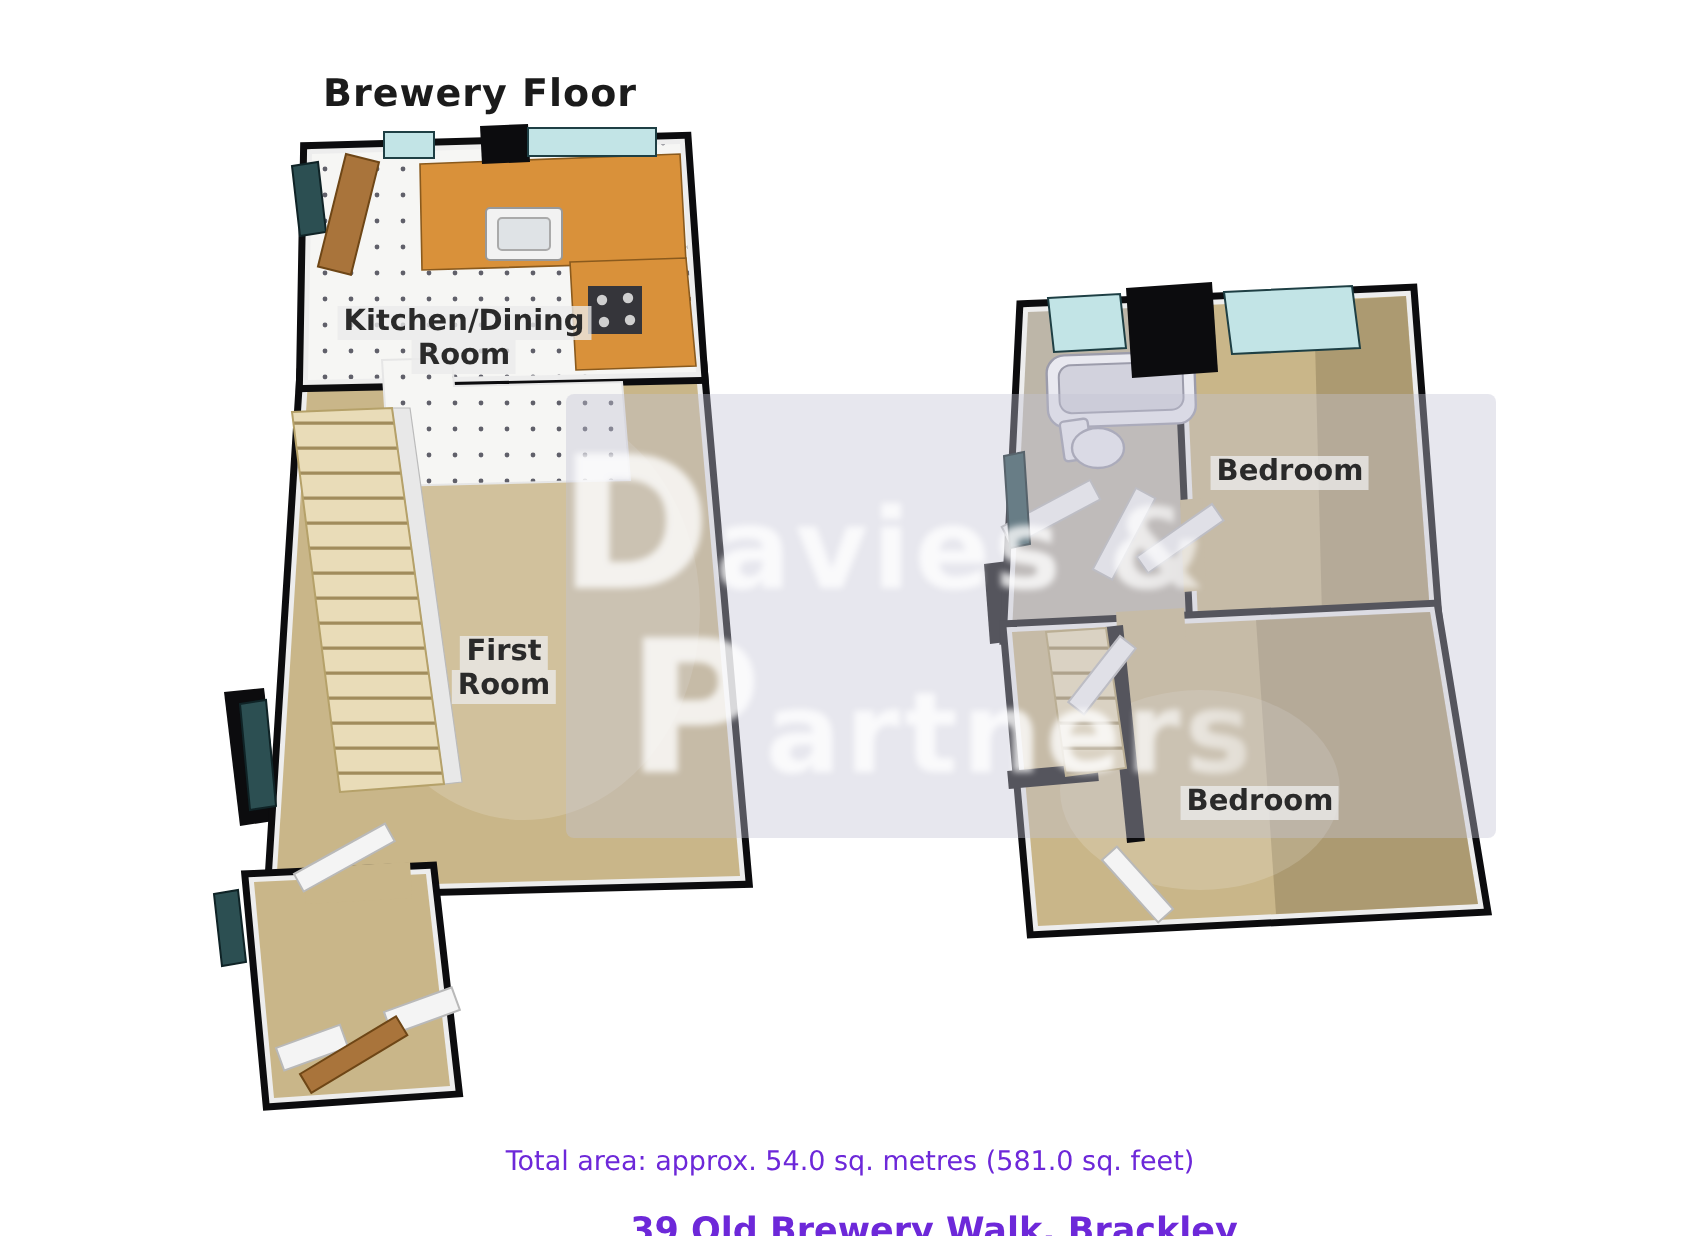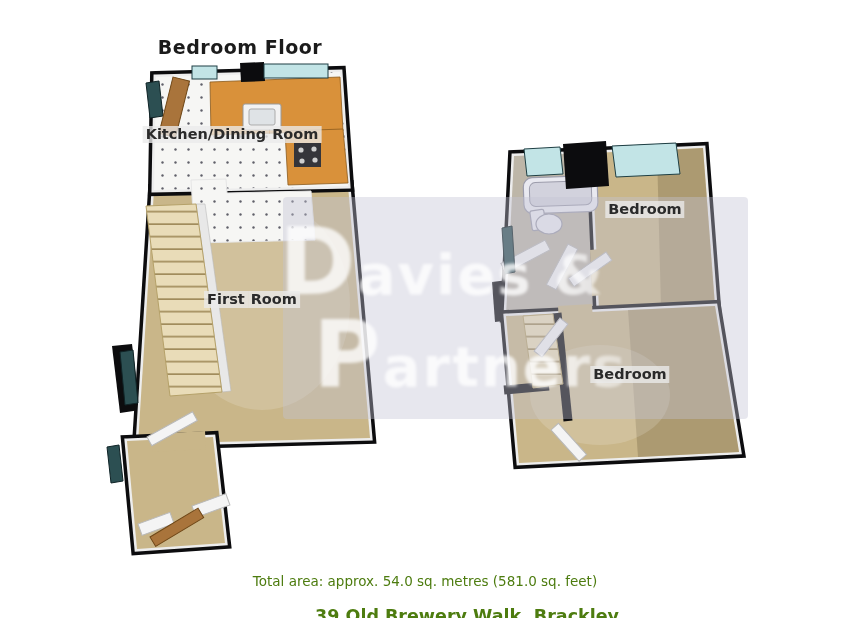--- a/index.html
+++ b/index.html
@@ -34,43 +34,43 @@
   .gap-tan{fill:var(--floor-tan);}
   .shade-dark{fill:var(--floor-tan-dark);opacity:0.45;}
   .sheen{fill:#ffffff;opacity:0.16;}
 
   
   .floor-title{
     position:absolute;z-index:3;transform:translateX(-50%);
     font-size:19px;font-weight:bold;color:#1b1b1b;white-space:nowrap;letter-spacing:0.5px;
   }
   .room-label{
-    position:absolute;z-index:3;display:flex;align-items:center;
-    transform:translateX(-50%);font-weight:bold;font-size:14.5px;color:#2a2a2a;line-height:1.16;
+    position:absolute;z-index:3;display:flex;flex-direction:column;align-items:center;
+    transform:translateX(-50%);font-weight:bold;font-size:14.5px;color:#2a2a2a;line-height:1.16;margin-top:27px;
   }
   .room-label span{background:rgba(234,234,234,0.78);padding:0 3px;white-space:nowrap;}
 
   
   #watermark{position:absolute;left:283px;top:197px;width:465px;height:222px;z-index:2;pointer-events:none;}
   .wm-band{position:absolute;left:0;top:0;right:0;bottom:0;background:var(--watermark-band);opacity:0.40;border-radius:4px;}
   .wm-text{
     position:absolute;left:0;top:0;right:0;bottom:0;
     -webkit-mask-image:linear-gradient(to right,#000 58%,transparent 94%);
     mask-image:linear-gradient(to right,#000 58%,transparent 94%);
   }
   .wm-line{
     position:absolute;font-weight:bold;font-size:56px;line-height:0.9;
     color:rgba(255,255,255,0.78);filter:blur(1.6px);white-space:nowrap;letter-spacing:2px;
   }
   .wm-line::first-letter{font-size:1.65em;}
   #wm-line1{left:-4px;top:24px;}
   #wm-line2{left:30px;top:116px;}
 
   
-  .footer-line{position:absolute;left:0;width:850px;text-align:center;z-index:3;color:#4d7c0f;}
+  .footer-line{position:absolute;left:0;width:850px;text-align:center;z-index:3;color:#6d28d9;}
   #total-area{top:573px;font-size:13.5px;}
   #address{top:606px;font-size:17.5px;font-weight:bold;padding-left:42px;}
 </style>
 </head>
 <body>
 
 <div id="canvas">
 
   <svg id="plan-svg" width="850" height="618" viewBox="0 0 850 618">
     <defs>
@@ -220,21 +220,21 @@
   </svg>
 
   <div id="watermark">
     <div class="wm-band"></div>
     <div class="wm-text">
       <div class="wm-line" id="wm-line1">Davies &amp;</div>
       <div class="wm-line" id="wm-line2">Partners</div>
     </div>
   </div>
 
-  <div class="floor-title" style="left:240px;top:36px">Bedroom Floor</div>
+  <div class="floor-title" style="left:240px;top:36px">Brewery Floor</div>
 
   <div class="room-label" style="left:232px;top:126px">
     <span>Kitchen/Dining</span>
     <span>Room</span>
   </div>
   <div class="room-label" style="left:252px;top:291px">
     <span>First</span>
     <span>Room</span>
   </div>
   <div class="room-label" style="left:645px;top:201px">

